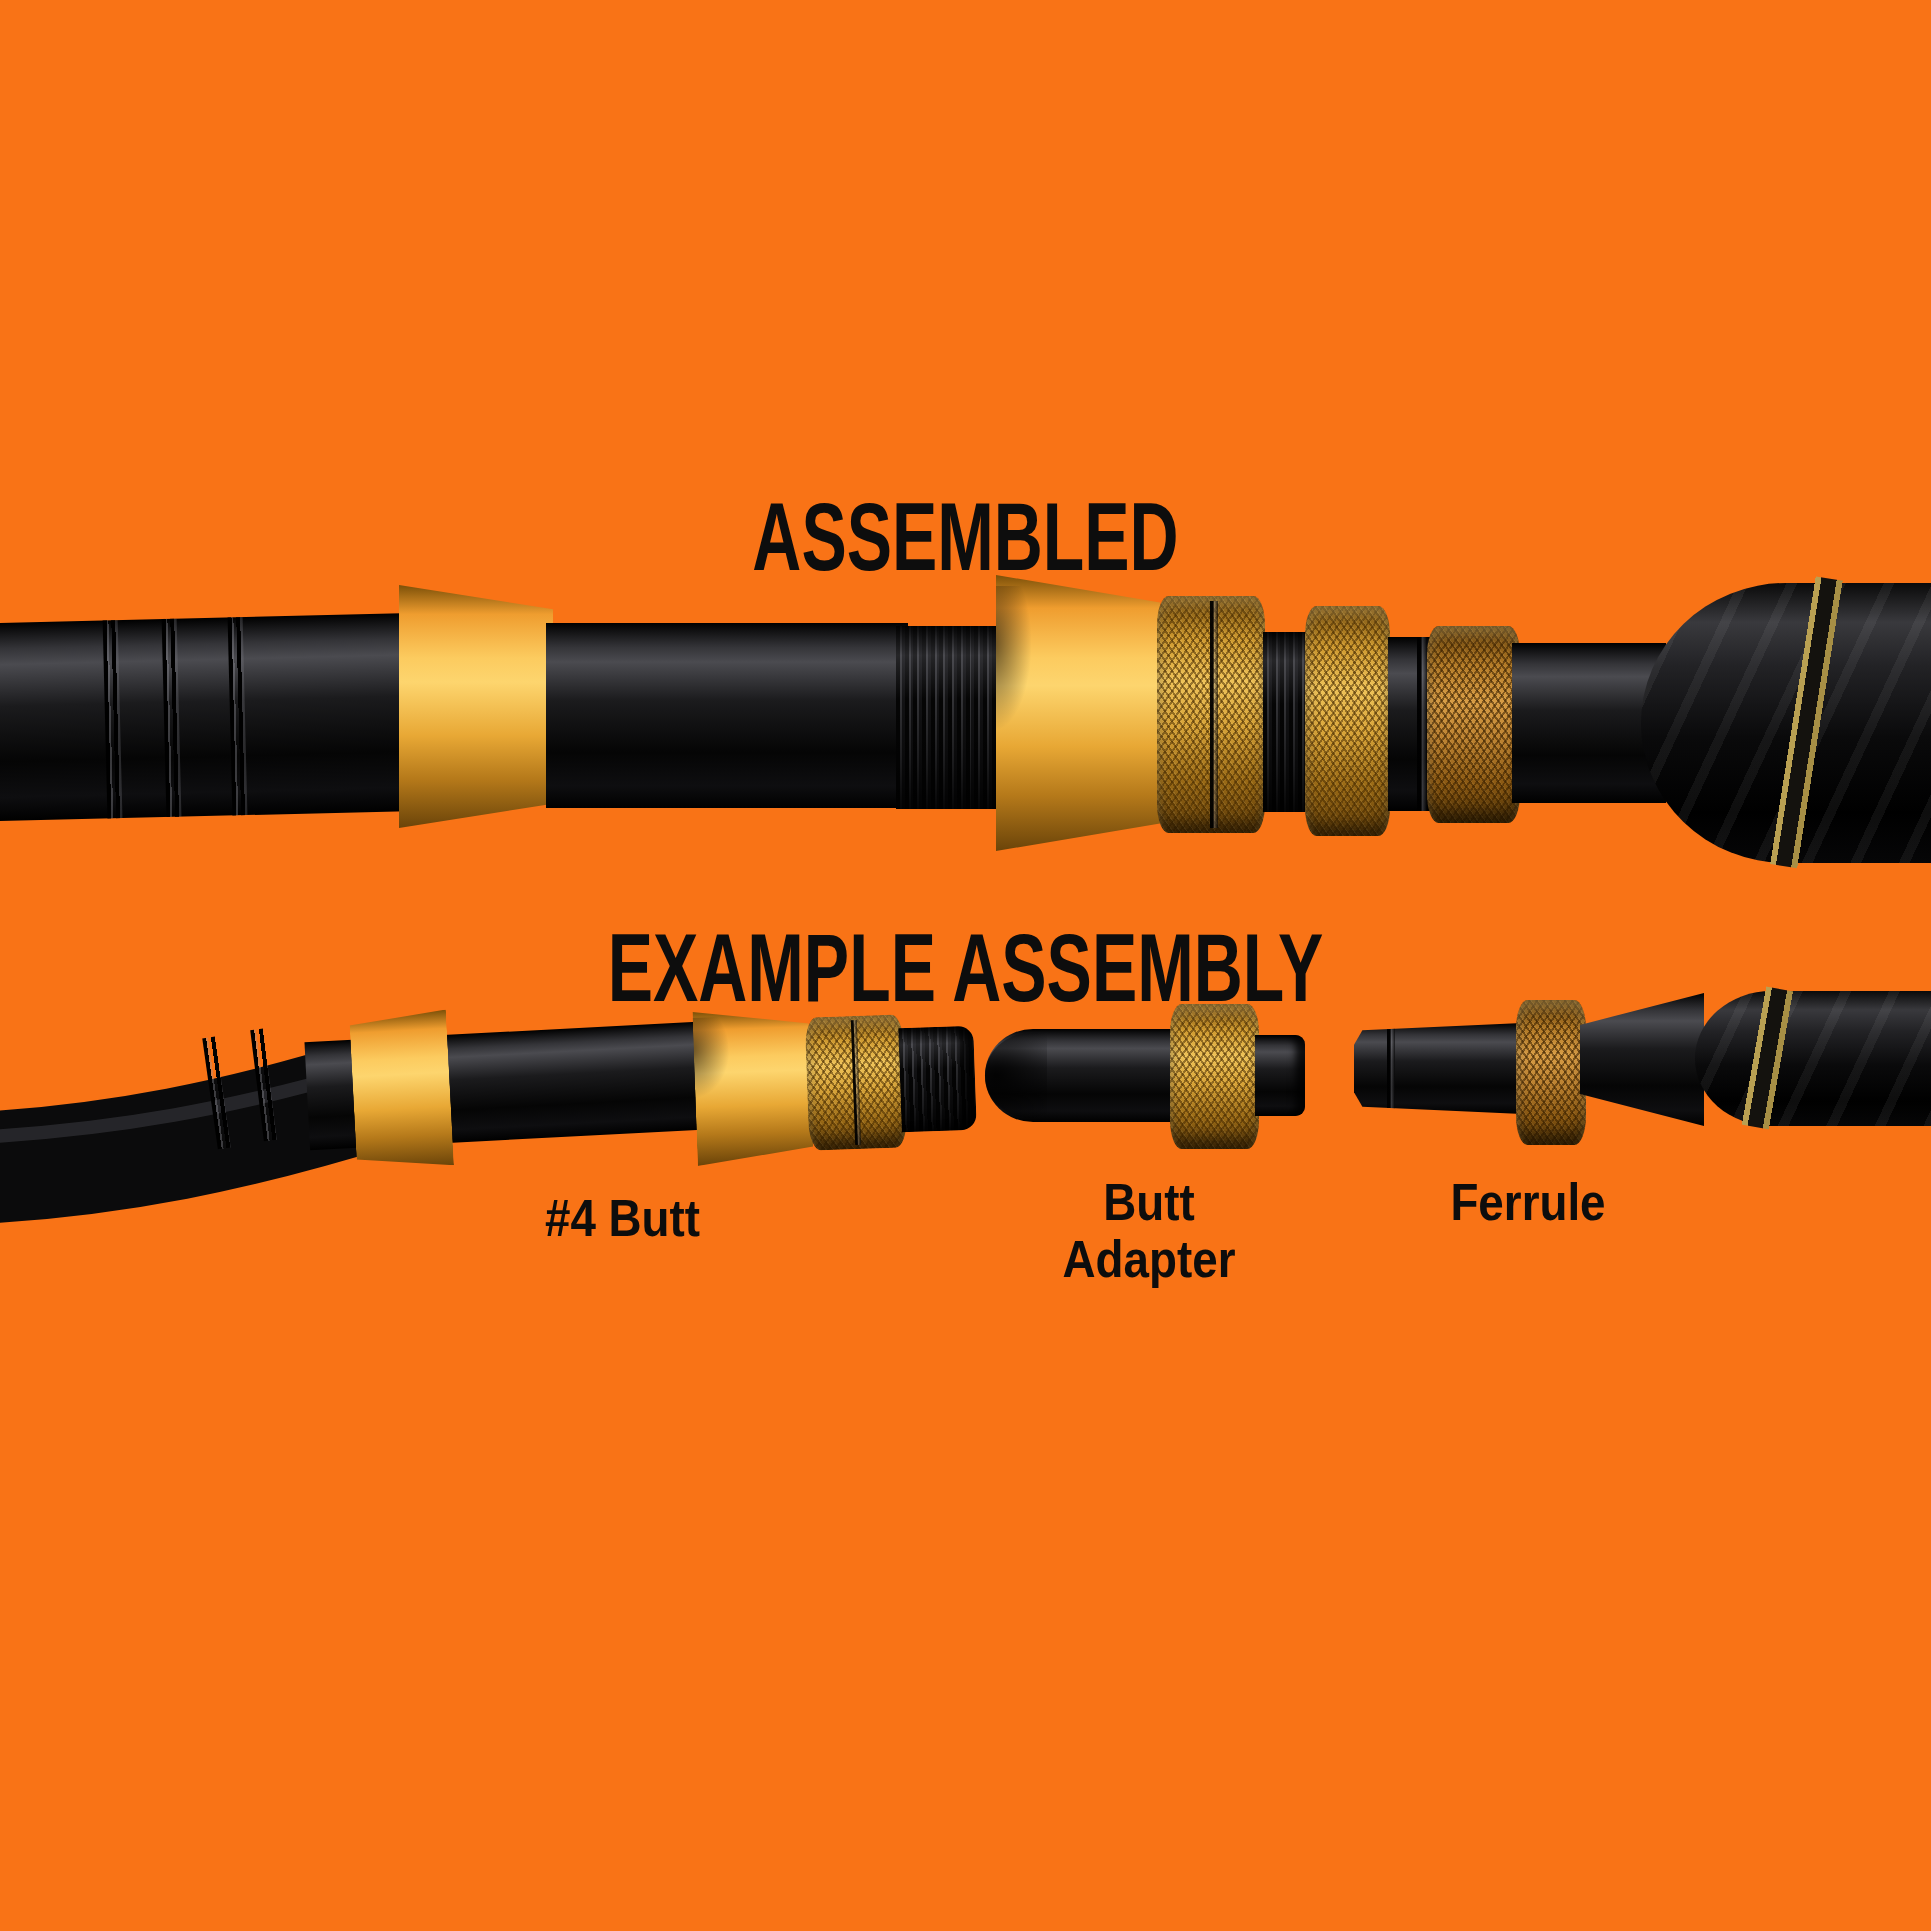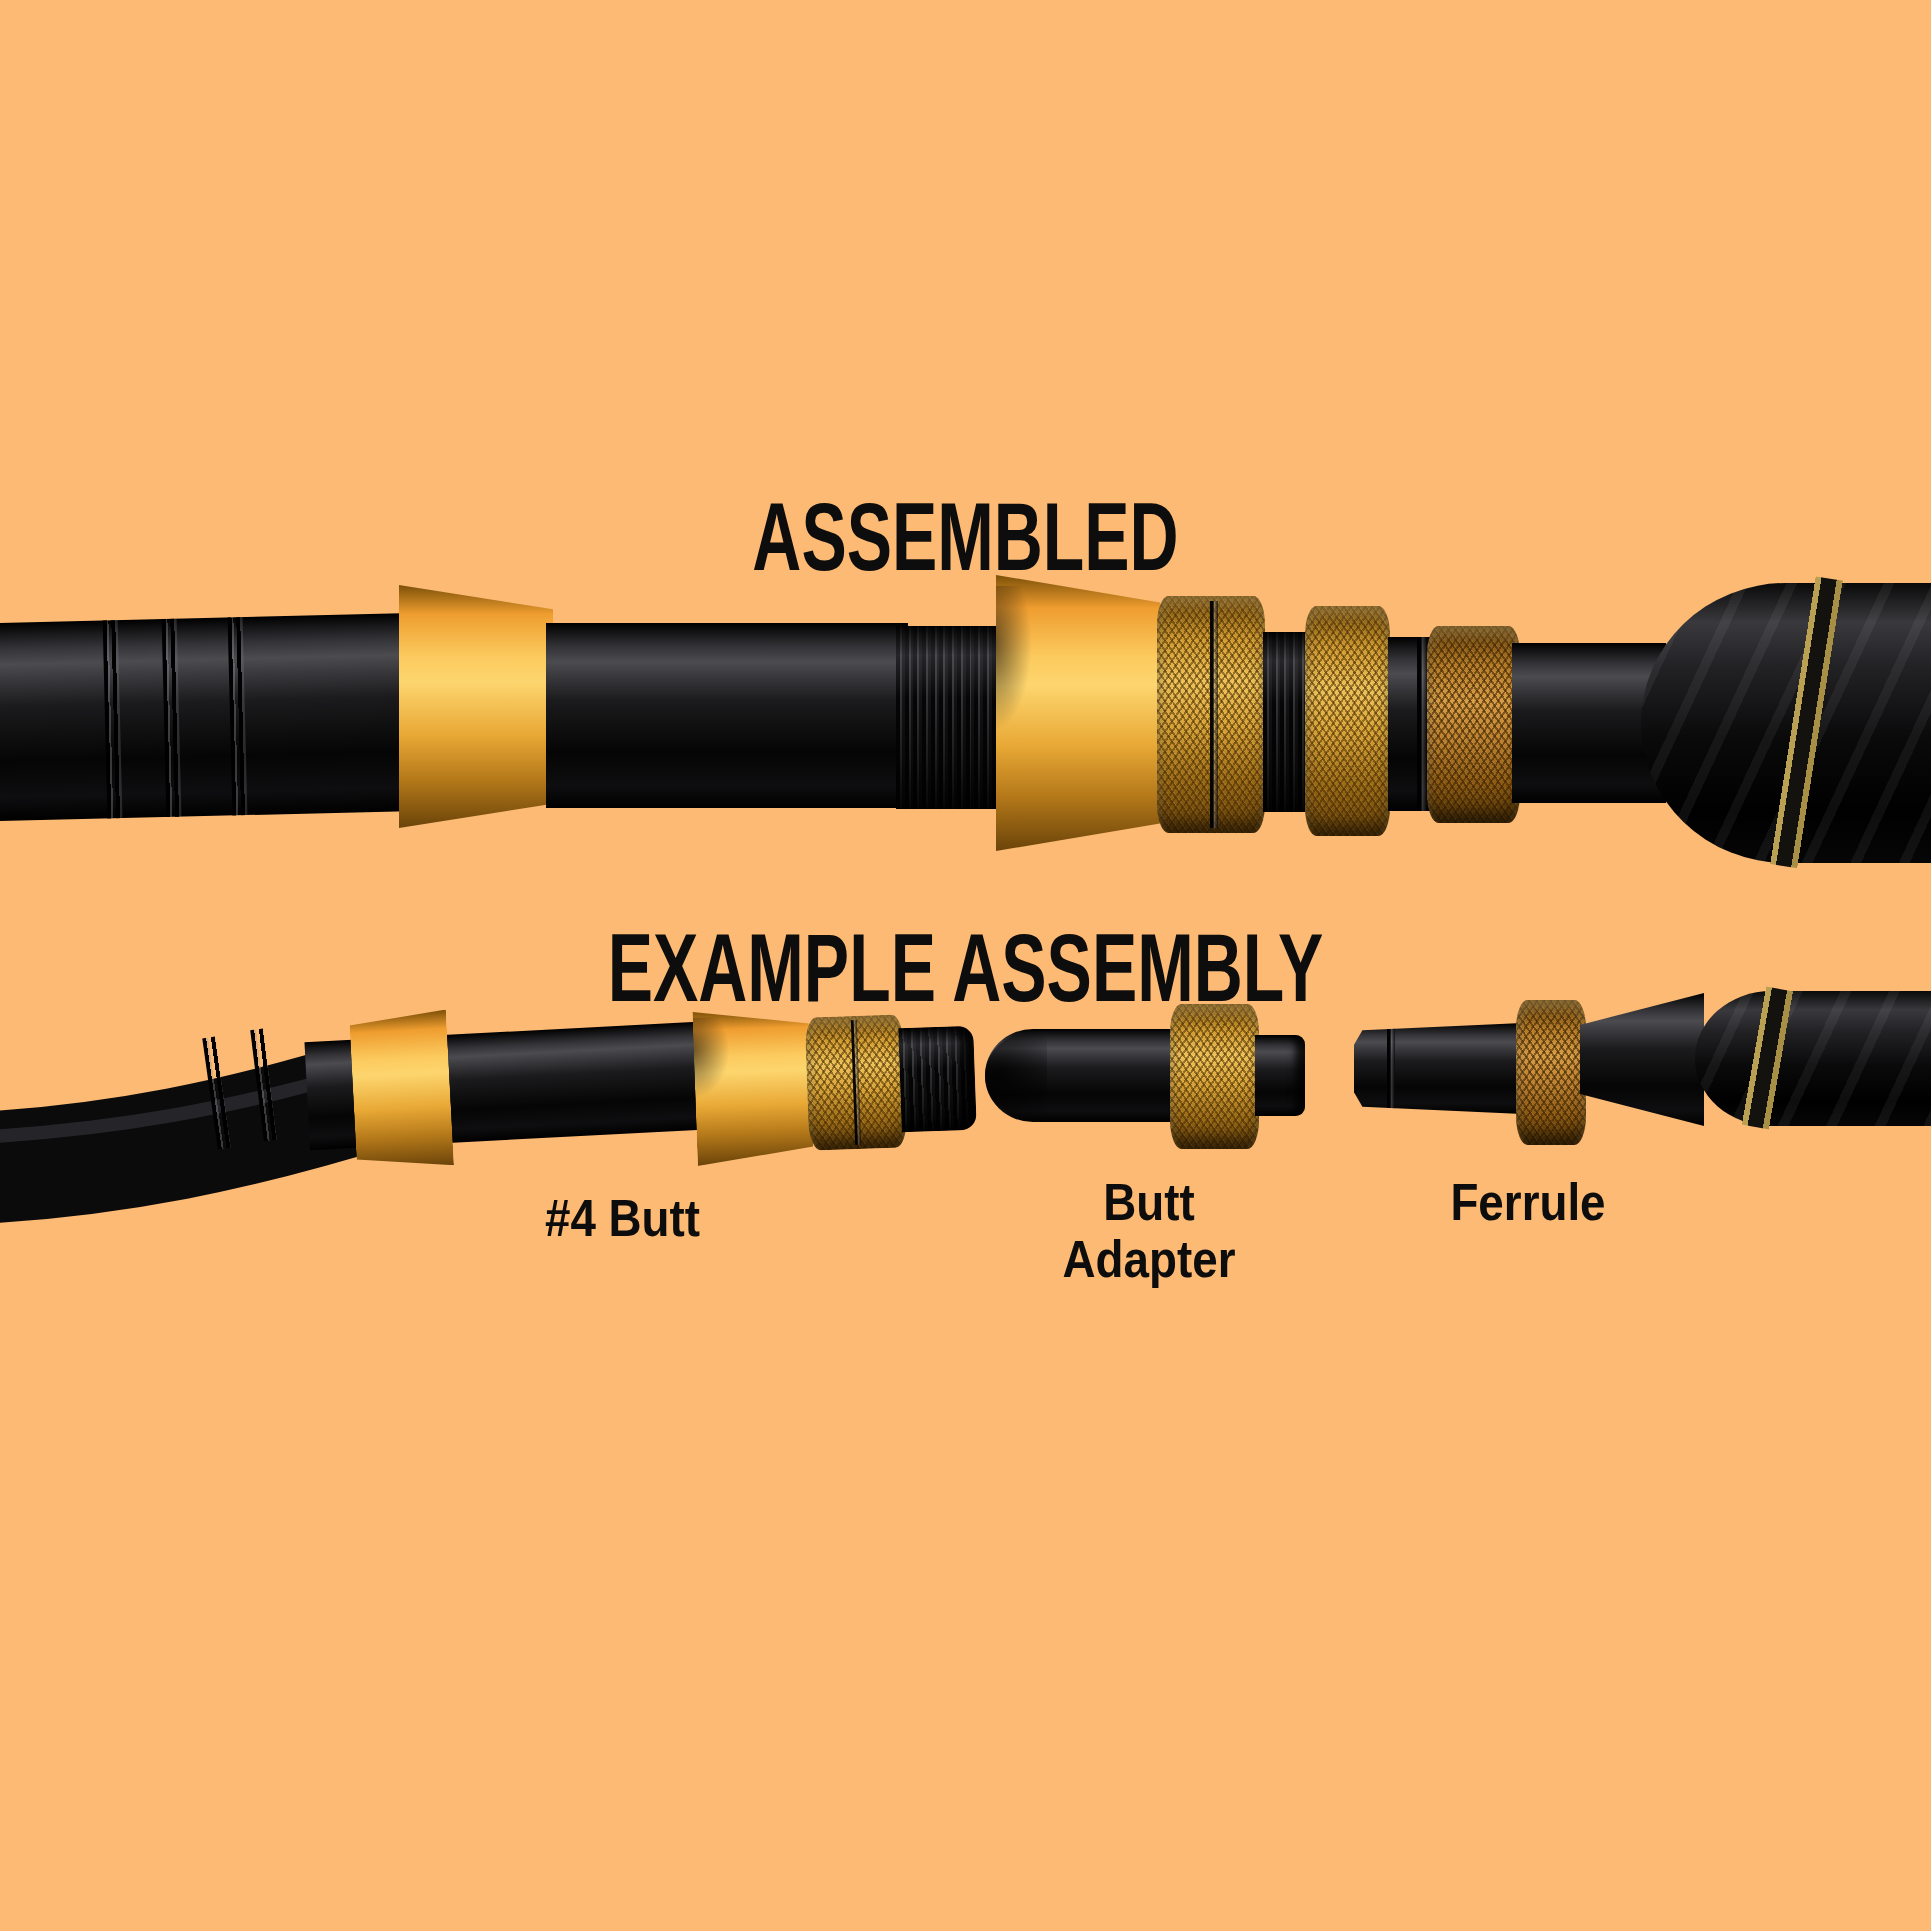--- a/index.html
+++ b/index.html
@@ -1,17 +1,17 @@
 <!DOCTYPE html>
 <html><head>
 <meta charset="utf-8">
 <style>
   html,body{margin:0;padding:0;background:#ffffff;}
   .canvas{
-    position:relative;width:1931px;height:1931px;background:#fdba74;overflow:hidden;
+    position:relative;width:1931px;height:1931px;background:#f97316;overflow:hidden;
     font-family:"Liberation Sans", sans-serif;
   }
   
   .title{
     position:absolute;left:0;width:1931px;text-align:center;
     font-weight:700;font-size:97px;line-height:1;color:#0d0d0d;
     letter-spacing:0px;transform:scaleX(0.70);
   }
   .plabel{
     position:absolute;font-weight:700;font-size:52px;line-height:1.1;color:#0d0d0d;

